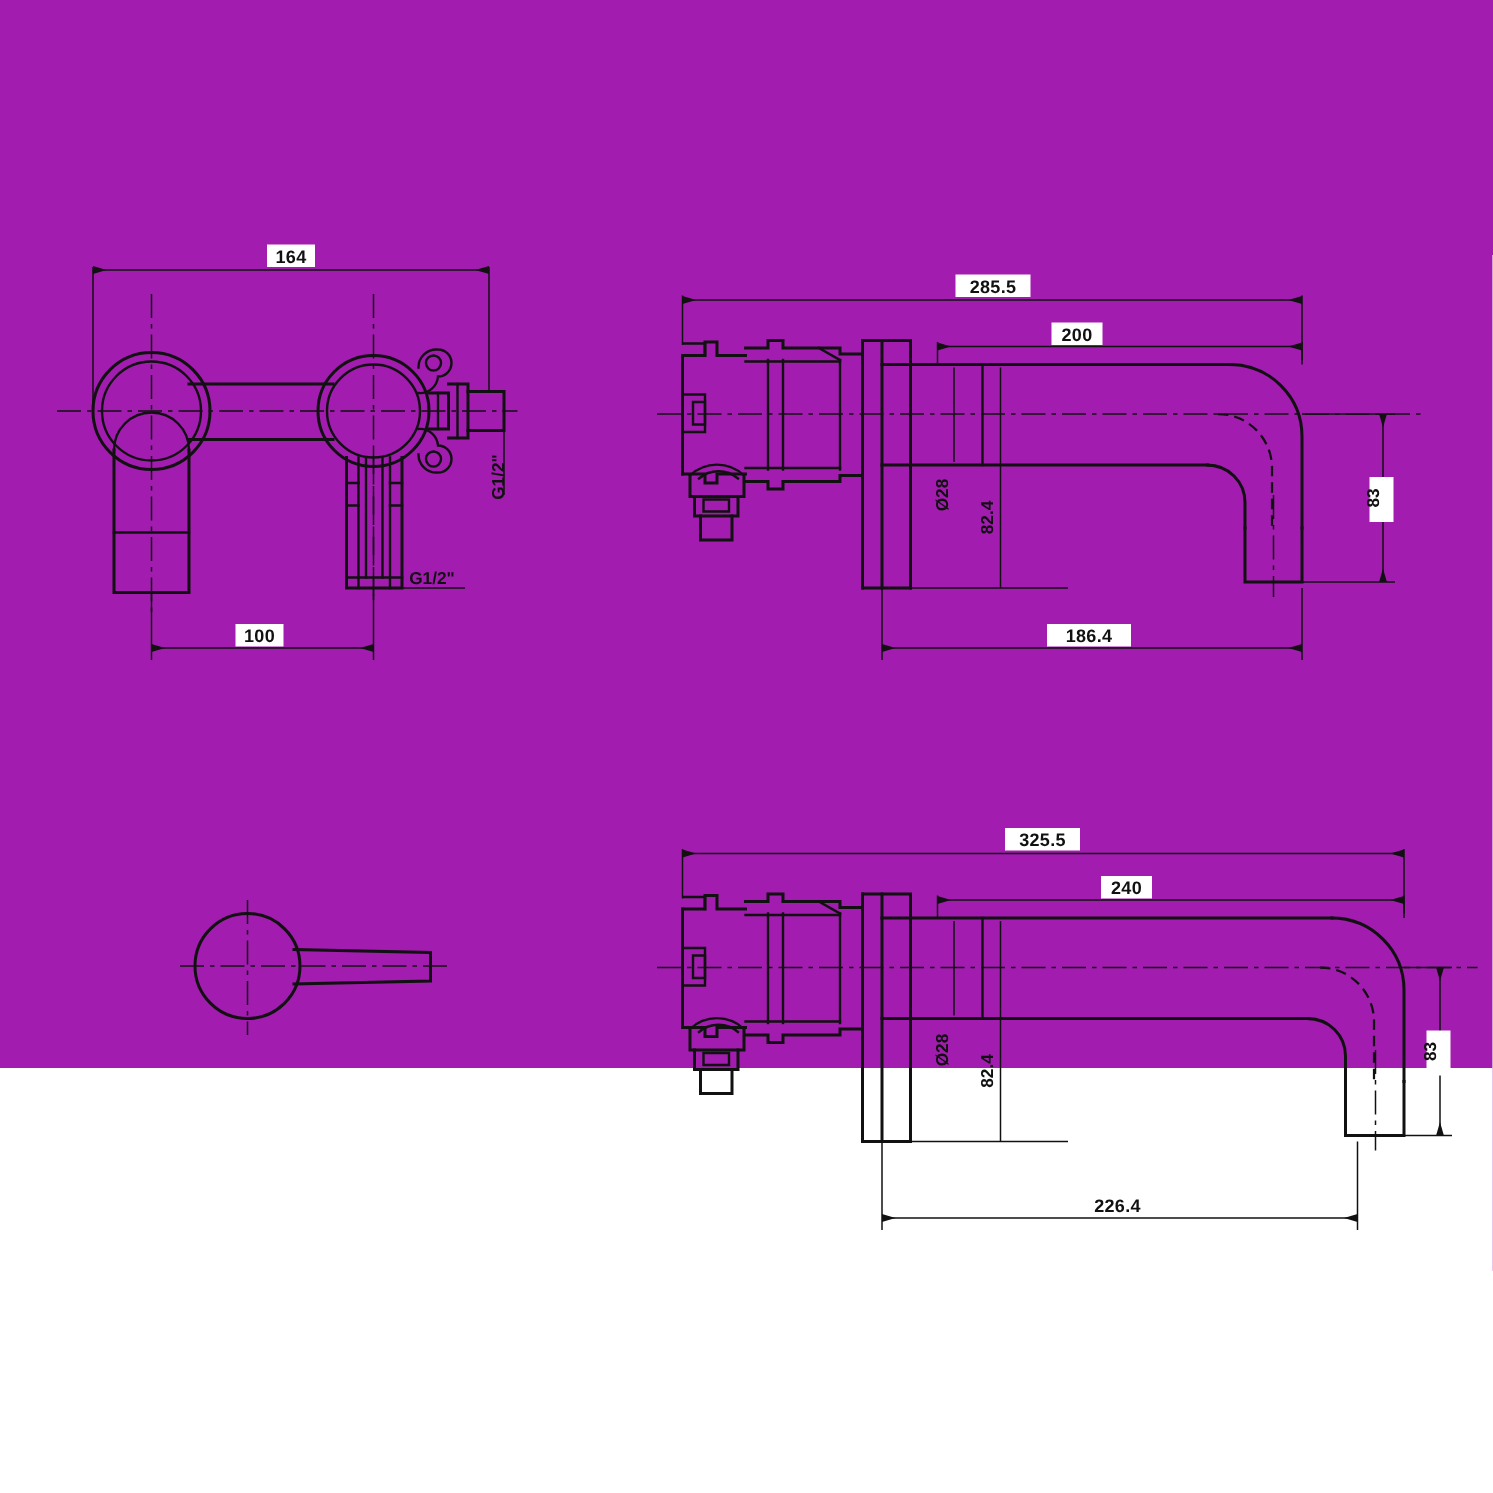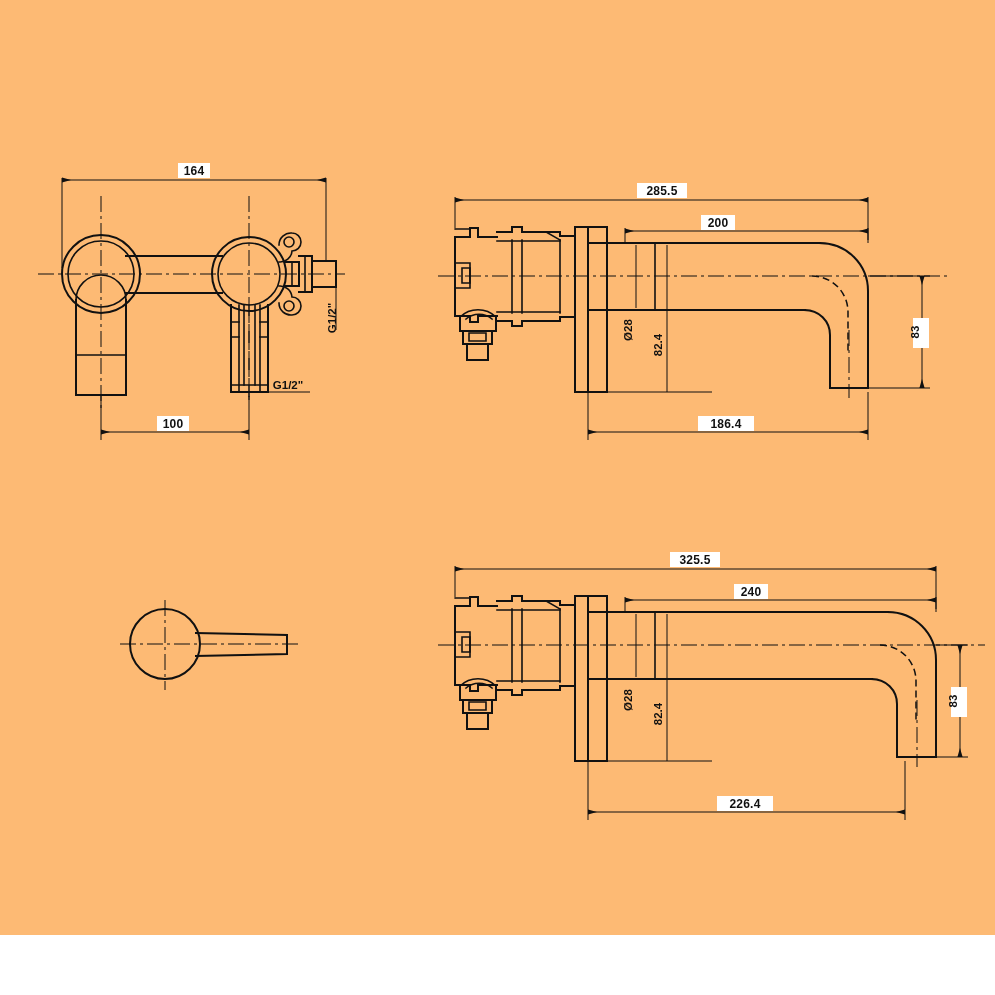--- a/index.html
+++ b/index.html
@@ -10,22 +10,22 @@
   }
   body {
     width: 995px;
     height: 995px;
     font-family: "Liberation Sans", sans-serif;
     overflow: hidden;
   }
   #drawing-sheet {
     position: relative;
     width: 995px;
-    height: 935px;
-    background: #fdba74;
+    height: 712px;
+    background: #a21caf;
   }
   #drawing-svg {
     display: block;
     width: 995px;
     height: 995px;
   }
   .dim-text {
     font-family: "Liberation Sans", sans-serif;
     font-size: 12px;
     font-weight: bold;

